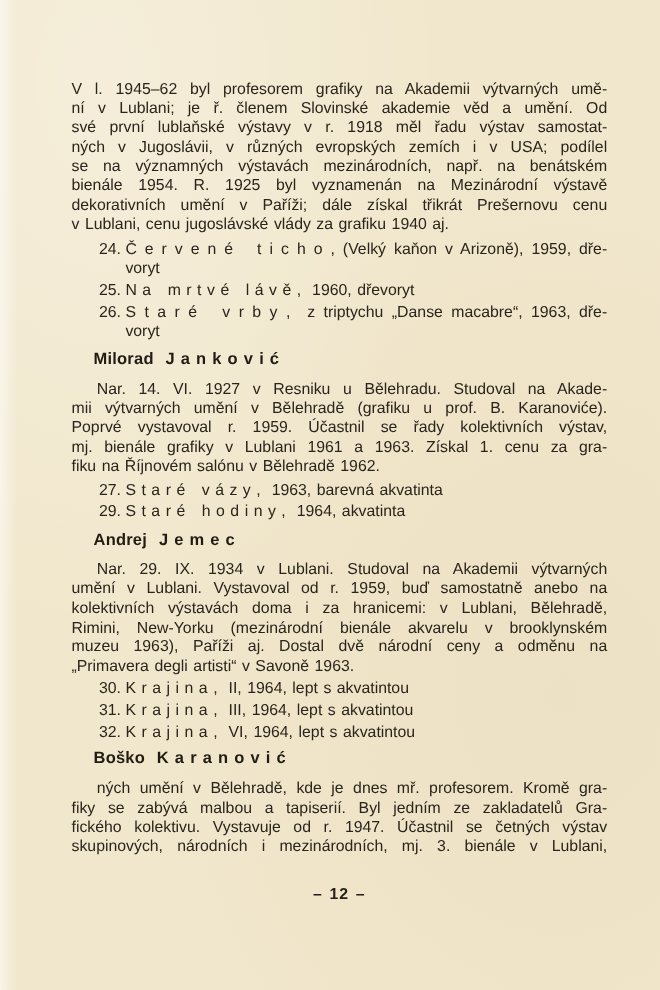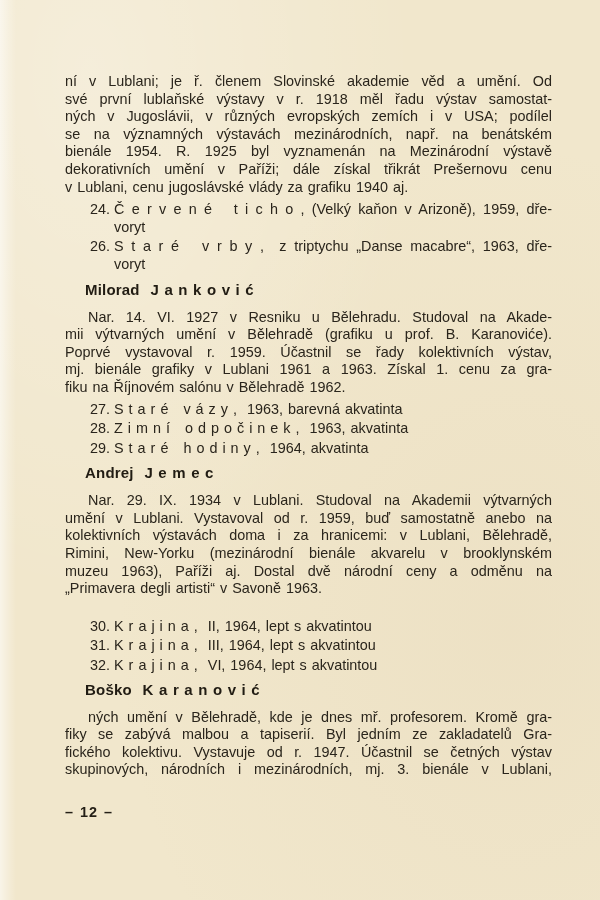--- a/index.html
+++ b/index.html
@@ -20,56 +20,63 @@
     color:#2a251c;
     font-size:14.4px;line-height:17.6px;
     word-spacing:1px;
   }
   .line{white-space:pre-wrap;}
   .line.just{text-align:justify;text-align-last:justify;}
   .para{margin:0;}
   .para.indent .line:first-child{text-indent:23px;}
   .works{margin:5px 0 0 25px;}
   .works.mt4{margin-top:4px;}
-  .works.mt3{margin-top:20px;}
+  .works.mt3{margin-top:3px;}
   .work-item{display:flex;margin-bottom:2px;justify-content:flex-end;}
   .num{flex:none;width:24px;}
   .item-lines{flex:1 1 auto;min-width:0;}
   h2.artist{
     font-size:15px;line-height:18px;font-weight:bold;color:#211c13;
     margin:7px 0 10px 20px;white-space:pre-wrap;letter-spacing:.2px;
   }
   h2.artist.mt6{margin-top:6px;}
   .pageno{
-    margin-top:24px;font-weight:bold;
+    margin-top:24px;text-align:center;font-weight:bold;
     font-size:14.4px;line-height:18px;color:#241f16;letter-spacing:1px;
   }
 </style>
 </head>
 <body>
 
 <div class="page">
   <div class="content">
 
     <div class="para">
+        <div class="line just">V l. 1945–62 byl profesorem grafiky na Akademii výtvarných umě-</div>
         <div class="line just">ní v Lublani; je ř. členem Slovinské akademie věd a umění. Od</div>
         <div class="line just">své první lublaňské výstavy v r. 1918 měl řadu výstav samostat-</div>
         <div class="line just">ných v Jugoslávii, v různých evropských zemích i v USA; podílel</div>
         <div class="line just">se na významných výstavách mezinárodních, např. na benátském</div>
         <div class="line just">bienále 1954. R. 1925 byl vyznamenán na Mezinárodní výstavě</div>
         <div class="line just">dekorativních umění v Paříži; dále získal třikrát Prešernovu cenu</div>
         <div class="line">v Lublani, cenu jugoslávské vlády za grafiku 1940 aj.</div>
       </div>
 
     <div class="works">
         <div class="work-item">
           <span class="num">24.</span>
           <div class="item-lines">
             <div class="line just">Č e r v e n é   t i c h o , (Velký kaňon v Arizoně), 1959, dře-</div>
             <div class="line">voryt</div>
+          </div>
+        </div>
+        <div class="work-item">
+          <span class="num">25.</span>
+          <div class="item-lines">
+            <div class="line">N a   m r t v é   l á v ě ,  1960, dřevoryt</div>
           </div>
         </div>
         <div class="work-item">
           <span class="num">26.</span>
           <div class="item-lines">
             <div class="line just">S t a r é   v r b y ,  z triptychu „Danse macabre“, 1963, dře-</div>
             <div class="line">voryt</div>
           </div>
         </div>
       </div>
@@ -82,26 +89,20 @@
         <div class="line just">Poprvé vystavoval r. 1959. Účastnil se řady kolektivních výstav,</div>
         <div class="line just">mj. bienále grafiky v Lublani 1961 a 1963. Získal 1. cenu za gra-</div>
         <div class="line">fiku na Říjnovém salónu v Bělehradě 1962.</div>
       </div>
 
     <div class="works mt4">
         <div class="work-item">
           <span class="num">27.</span>
           <div class="item-lines">
             <div class="line">S t a r é   v á z y ,  1963, barevná akvatinta</div>
-          </div>
-        </div>
-        <div class="work-item">
-          <span class="num">28.</span>
-          <div class="item-lines">
-            <div class="line">Z i m n í   o d p o č i n e k ,  1963, akvatinta</div>
           </div>
         </div>
         <div class="work-item">
           <span class="num">29.</span>
           <div class="item-lines">
             <div class="line">S t a r é   h o d i n y ,  1964, akvatinta</div>
           </div>
         </div>
       </div>
 

